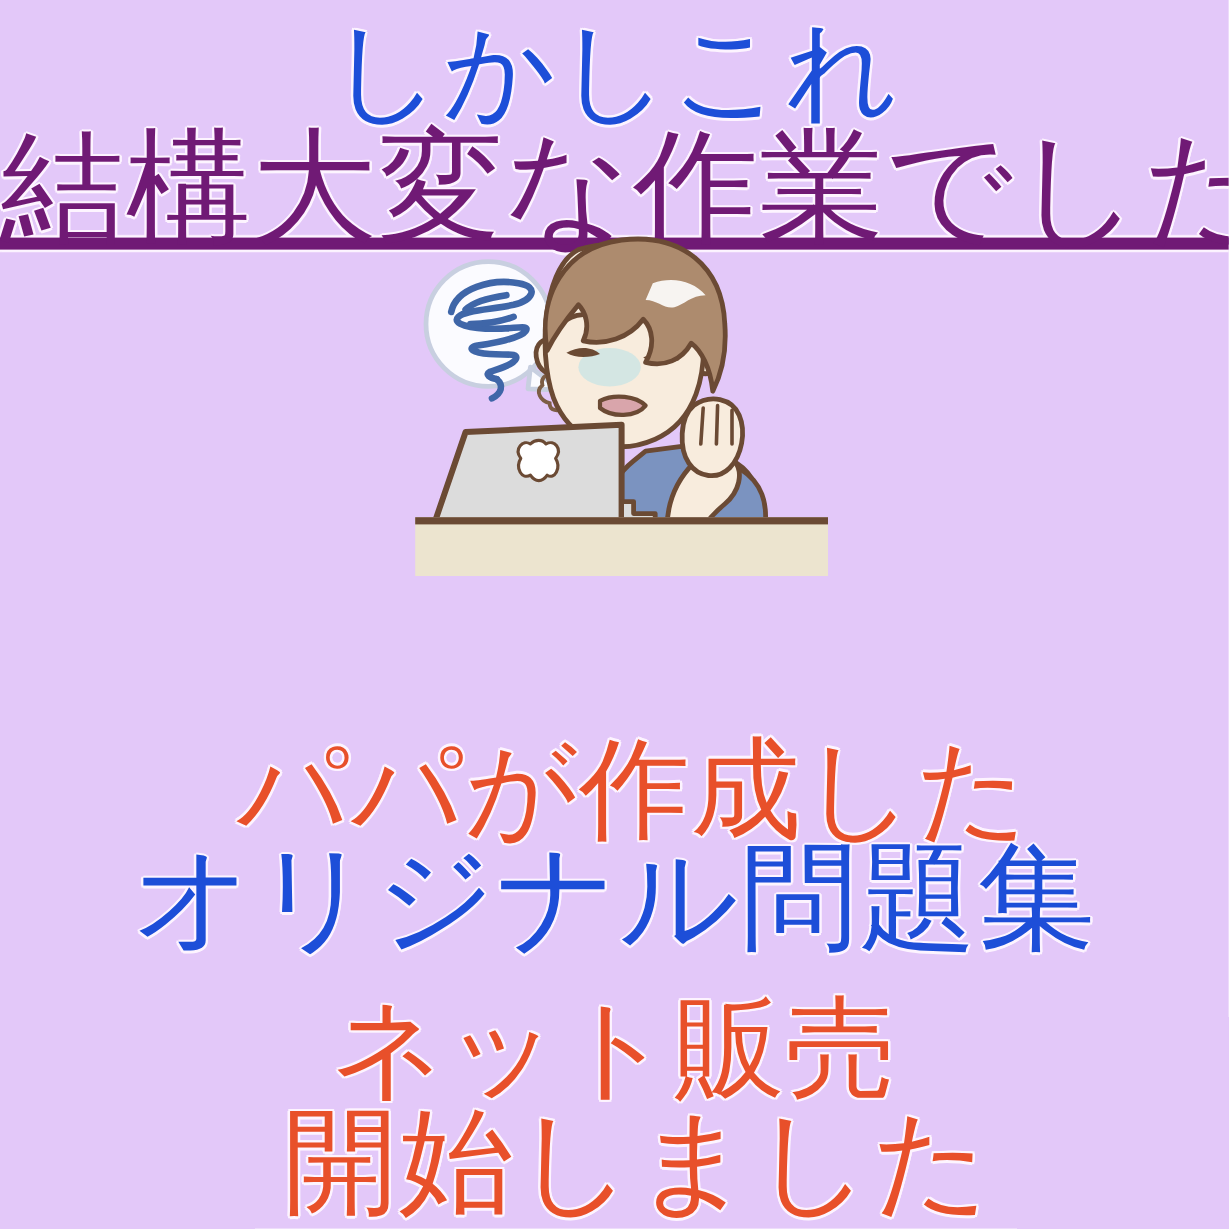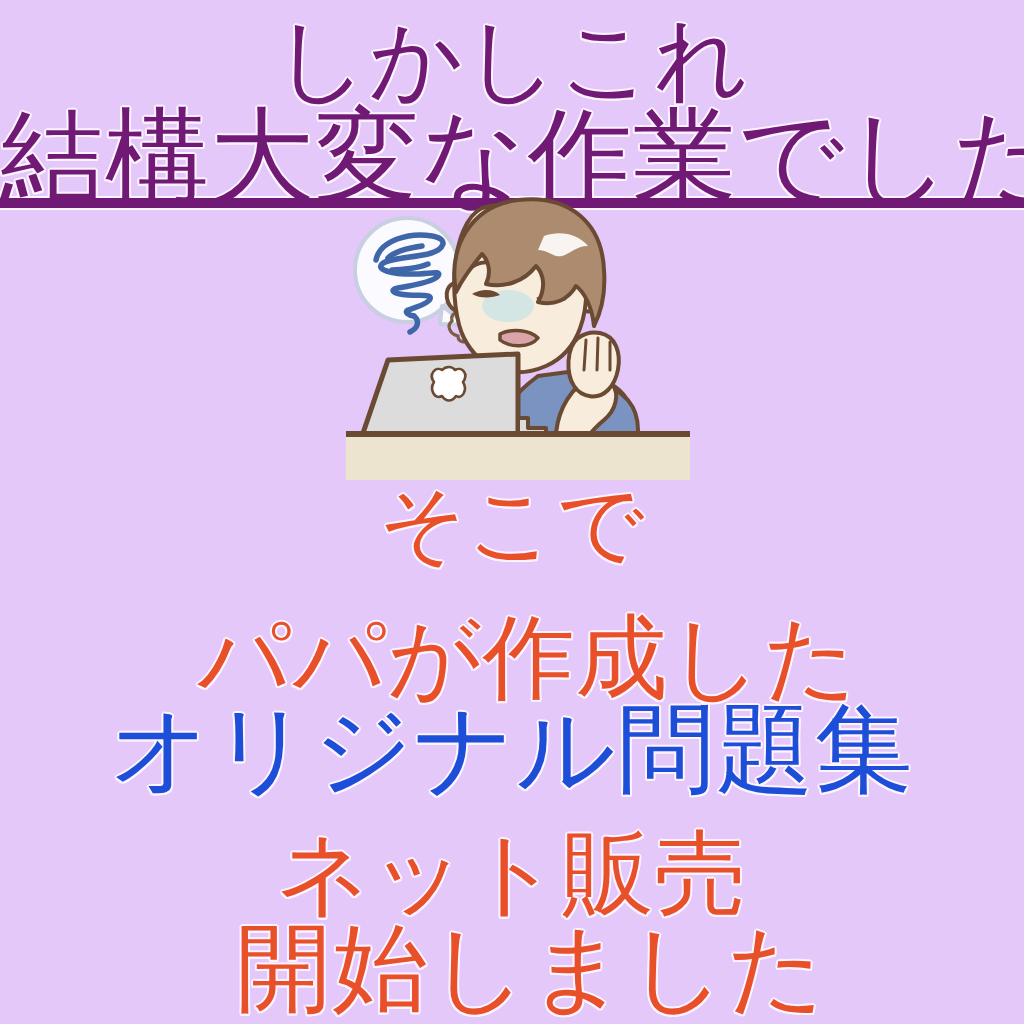--- a/index.html
+++ b/index.html
@@ -53,21 +53,21 @@
     width: 372px;
     height: 300px;
   }
   #illustration svg { display: block; width: 100%; height: 100%; }
 </style>
 </head>
 <body>
 
 <div id="stage" style="background: rgb(227, 200, 249);">
 
-  <div class="tline l1" style="color: #701a75;">しかしこれ</div>
+  <div class="tline l1" style="color: #1d4ed8;">しかしこれ</div>
   <div class="tline l2" style="color: #701a75; text-decoration: underline;">結構大変な作業でした</div>
 
   <div id="illustration">
     <svg viewBox="0 0 372 300" xmlns="http://www.w3.org/2000/svg" aria-hidden="true">
       <defs>
         <clipPath id="headClip">
           <path d="M150 20 C196 6 244 26 252 76 C260 126 246 164 214 178
                    C182 192 148 182 132 150 C116 118 118 36 150 20 Z"></path>
         </clipPath>
       </defs>
@@ -163,19 +163,18 @@
         <path d="M186 248 L214 248 L214 240 L196 240 L196 230 L186 230 Z" fill="#dcdcdc" stroke="#6b4a34" stroke-width="4" stroke-linejoin="round"></path>
       </g>
 
       <g>
         <rect x="14" y="243" width="344" height="49" fill="#ece4cf"></rect>
         <rect x="14" y="243" width="344" height="6" fill="#6b4a34"></rect>
       </g>
     </svg>
   </div>
 
-  <div class="tline l3" style="color: rgb(232, 80, 42);">そこで</div>
   <div class="tline l4" style="color: rgb(232, 80, 42);">パパが作成した</div>
   <div class="tline l5" style="color: #1d4ed8;">オリジナル問題集</div>
   <div class="tline l6" style="color: rgb(232, 80, 42);">ネット販売</div>
   <div class="tline l7" style="color: rgb(232, 80, 42);">開始しました</div>
 
 </div>
 
 </body></html>

